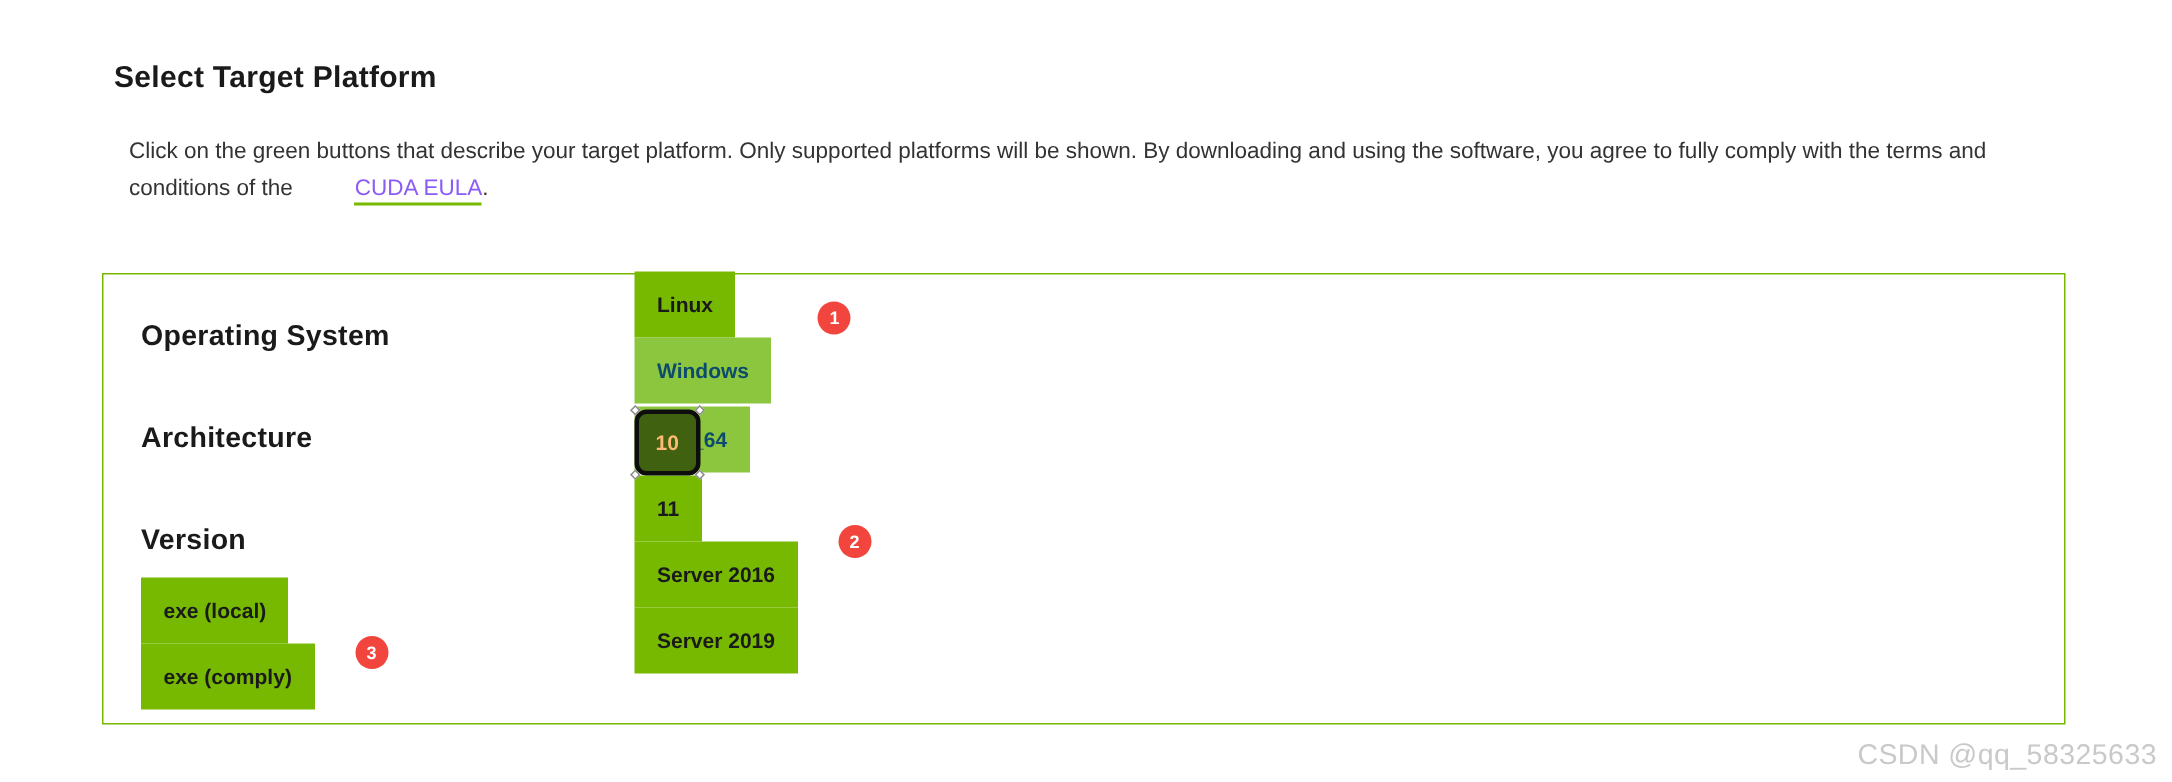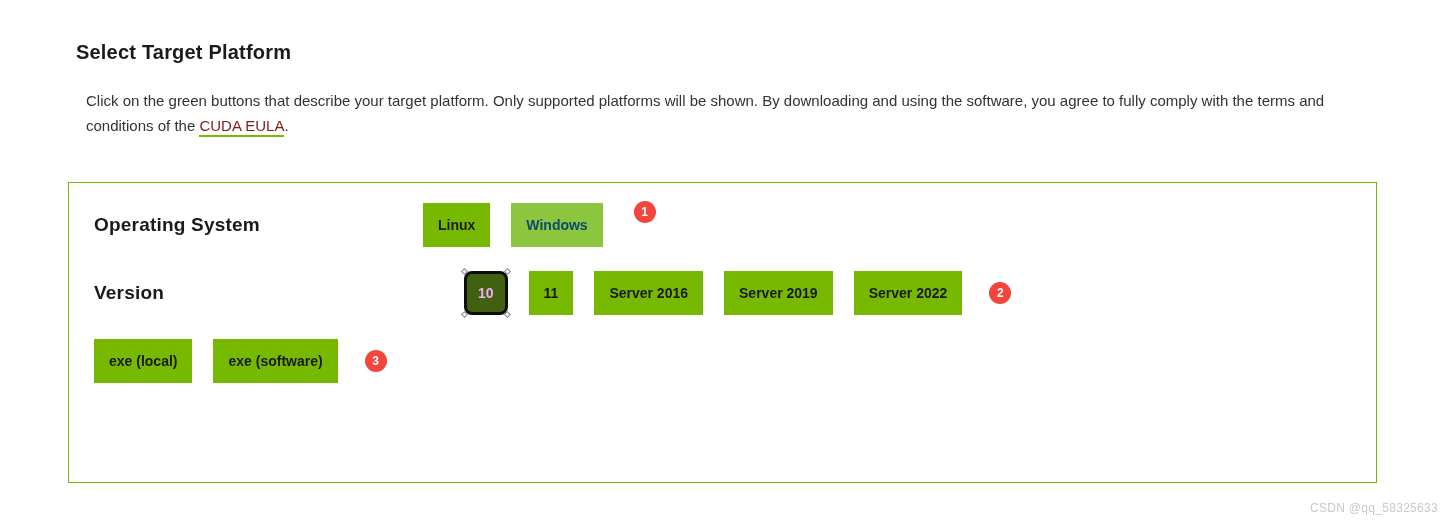--- a/index.html
+++ b/index.html
@@ -17,44 +17,45 @@
     font-size: 20px; font-weight: bold; color: #1a1a1a;
     letter-spacing: 0.2px;
   }
 
   .description {
     position: absolute; left: 86px; top: 88px;
     width: 1252px;
     font-size: 15px; line-height: 25px; color: #333333;
   }
   .eula-link {
-    color: #7f1d1d; text-decoration: none;
+    color: #8b5cf6; text-decoration: none;
     border-bottom: 2px solid var(--link-green, #76b900);
     padding-bottom: 1px;
     cursor: pointer;
+    margin-left: 37px;
   }
 
   .selector-box {
     position: absolute; left: 68px; top: 182px;
     width: 1309px; height: 301px;
     border: 1px solid var(--box-border, #76b900);
     background: #ffffff;
     padding: 20px 0 0 25px;
   }
 
   .selector-row {
     display: flex; align-items: center;
     height: 44px; margin-bottom: 24px;
   }
   .row-label {
     flex: 0 0 329px;
     font-size: 19px; font-weight: bold; color: #1a1a1a;
     letter-spacing: 0.2px;
   }
-  .options { display: flex; align-items: flex-start; }
+  .options { display: flex; align-items: flex-start; flex-direction: column; }
 
   .opt-btn {
     height: 44px;
     margin-right: 21px;
     padding: 0 15px;
     border: none;
     font-family: "Liberation Sans", sans-serif;
     font-size: 14px; font-weight: bold;
     cursor: pointer;
     display: inline-flex; align-items: center; justify-content: center;
@@ -63,26 +64,25 @@
   .opt-btn.default {
     background: var(--green, #76b900);
     color: #1a1a1a;
   }
   .opt-btn.selected {
     background: var(--sel-green, #8cc63f);
     color: #0c4a6e;
   }
   .opt-btn.highlighted {
     background: var(--hl-green, #40610f);
-    color: #f0abfc;
+    color: #fdba74;
     border: 3px solid #0d0d0d;
     border-radius: 8px;
     position: relative;
     padding: 0 11px;
-    margin-left: 41px;
   }
   .handle {
     position: absolute; width: 5px; height: 5px;
     background: #ffffff; border: 1px solid #8a8a8a;
     transform: rotate(45deg);
   }
   .handle.tl { left: -5px; top: -5px; }
   .handle.tr { right: -5px; top: -5px; }
   .handle.bl { left: -5px; bottom: -5px; }
   .handle.br { right: -5px; bottom: -5px; }
@@ -93,21 +93,21 @@
     color: #ffffff; font-size: 12px; font-weight: bold;
     display: inline-flex; align-items: center; justify-content: center;
     margin-left: 6px;
     flex: 0 0 auto;
   }
   .selector-row:nth-child(1) .step-badge { transform: translateY(-13px); margin-left: 10px; }
   .selector-row:nth-child(4) .step-badge { transform: translateY(6px); }
 
   .watermark {
     position: absolute; right: 10px; bottom: 6px;
-    font-size: 12px; color: #c9c9c9;
+    font-size: 19px; color: #c9c9c9;
     letter-spacing: 0.3px;
   }
 </style>
 </head>
 <body>
 
 <div class="page">
 
   <div class="page-title">Select Target Platform</div>
 
@@ -118,34 +118,39 @@
   <div class="selector-box">
       <div class="selector-row">
         <div class="row-label">Operating System</div>
         <div class="options">
           <button class="opt-btn default">Linux</button>
           <button class="opt-btn selected">Windows</button>
         </div>
         <span class="step-badge">1</span>
       </div>
       <div class="selector-row">
+        <div class="row-label">Architecture</div>
+        <div class="options">
+          <button class="opt-btn selected">x86_64</button>
+        </div>
+      </div>
+      <div class="selector-row">
         <div class="row-label">Version</div>
         <div class="options">
           <button class="opt-btn highlighted">10<span class="handle tl"></span><span class="handle tr"></span><span class="handle bl"></span><span class="handle br"></span></button>
           <button class="opt-btn default">11</button>
           <button class="opt-btn default">Server 2016</button>
           <button class="opt-btn default">Server 2019</button>
-          <button class="opt-btn default">Server 2022</button>
         </div>
         <span class="step-badge">2</span>
       </div>
       <div class="selector-row">
         <div class="options">
           <button class="opt-btn default">exe (local)</button>
-          <button class="opt-btn default">exe (software)</button>
+          <button class="opt-btn default">exe (comply)</button>
         </div>
         <span class="step-badge">3</span>
       </div>
     </div>
 
   <div class="watermark">CSDN @qq_58325633</div>
 
 </div>
 
 </body></html>

